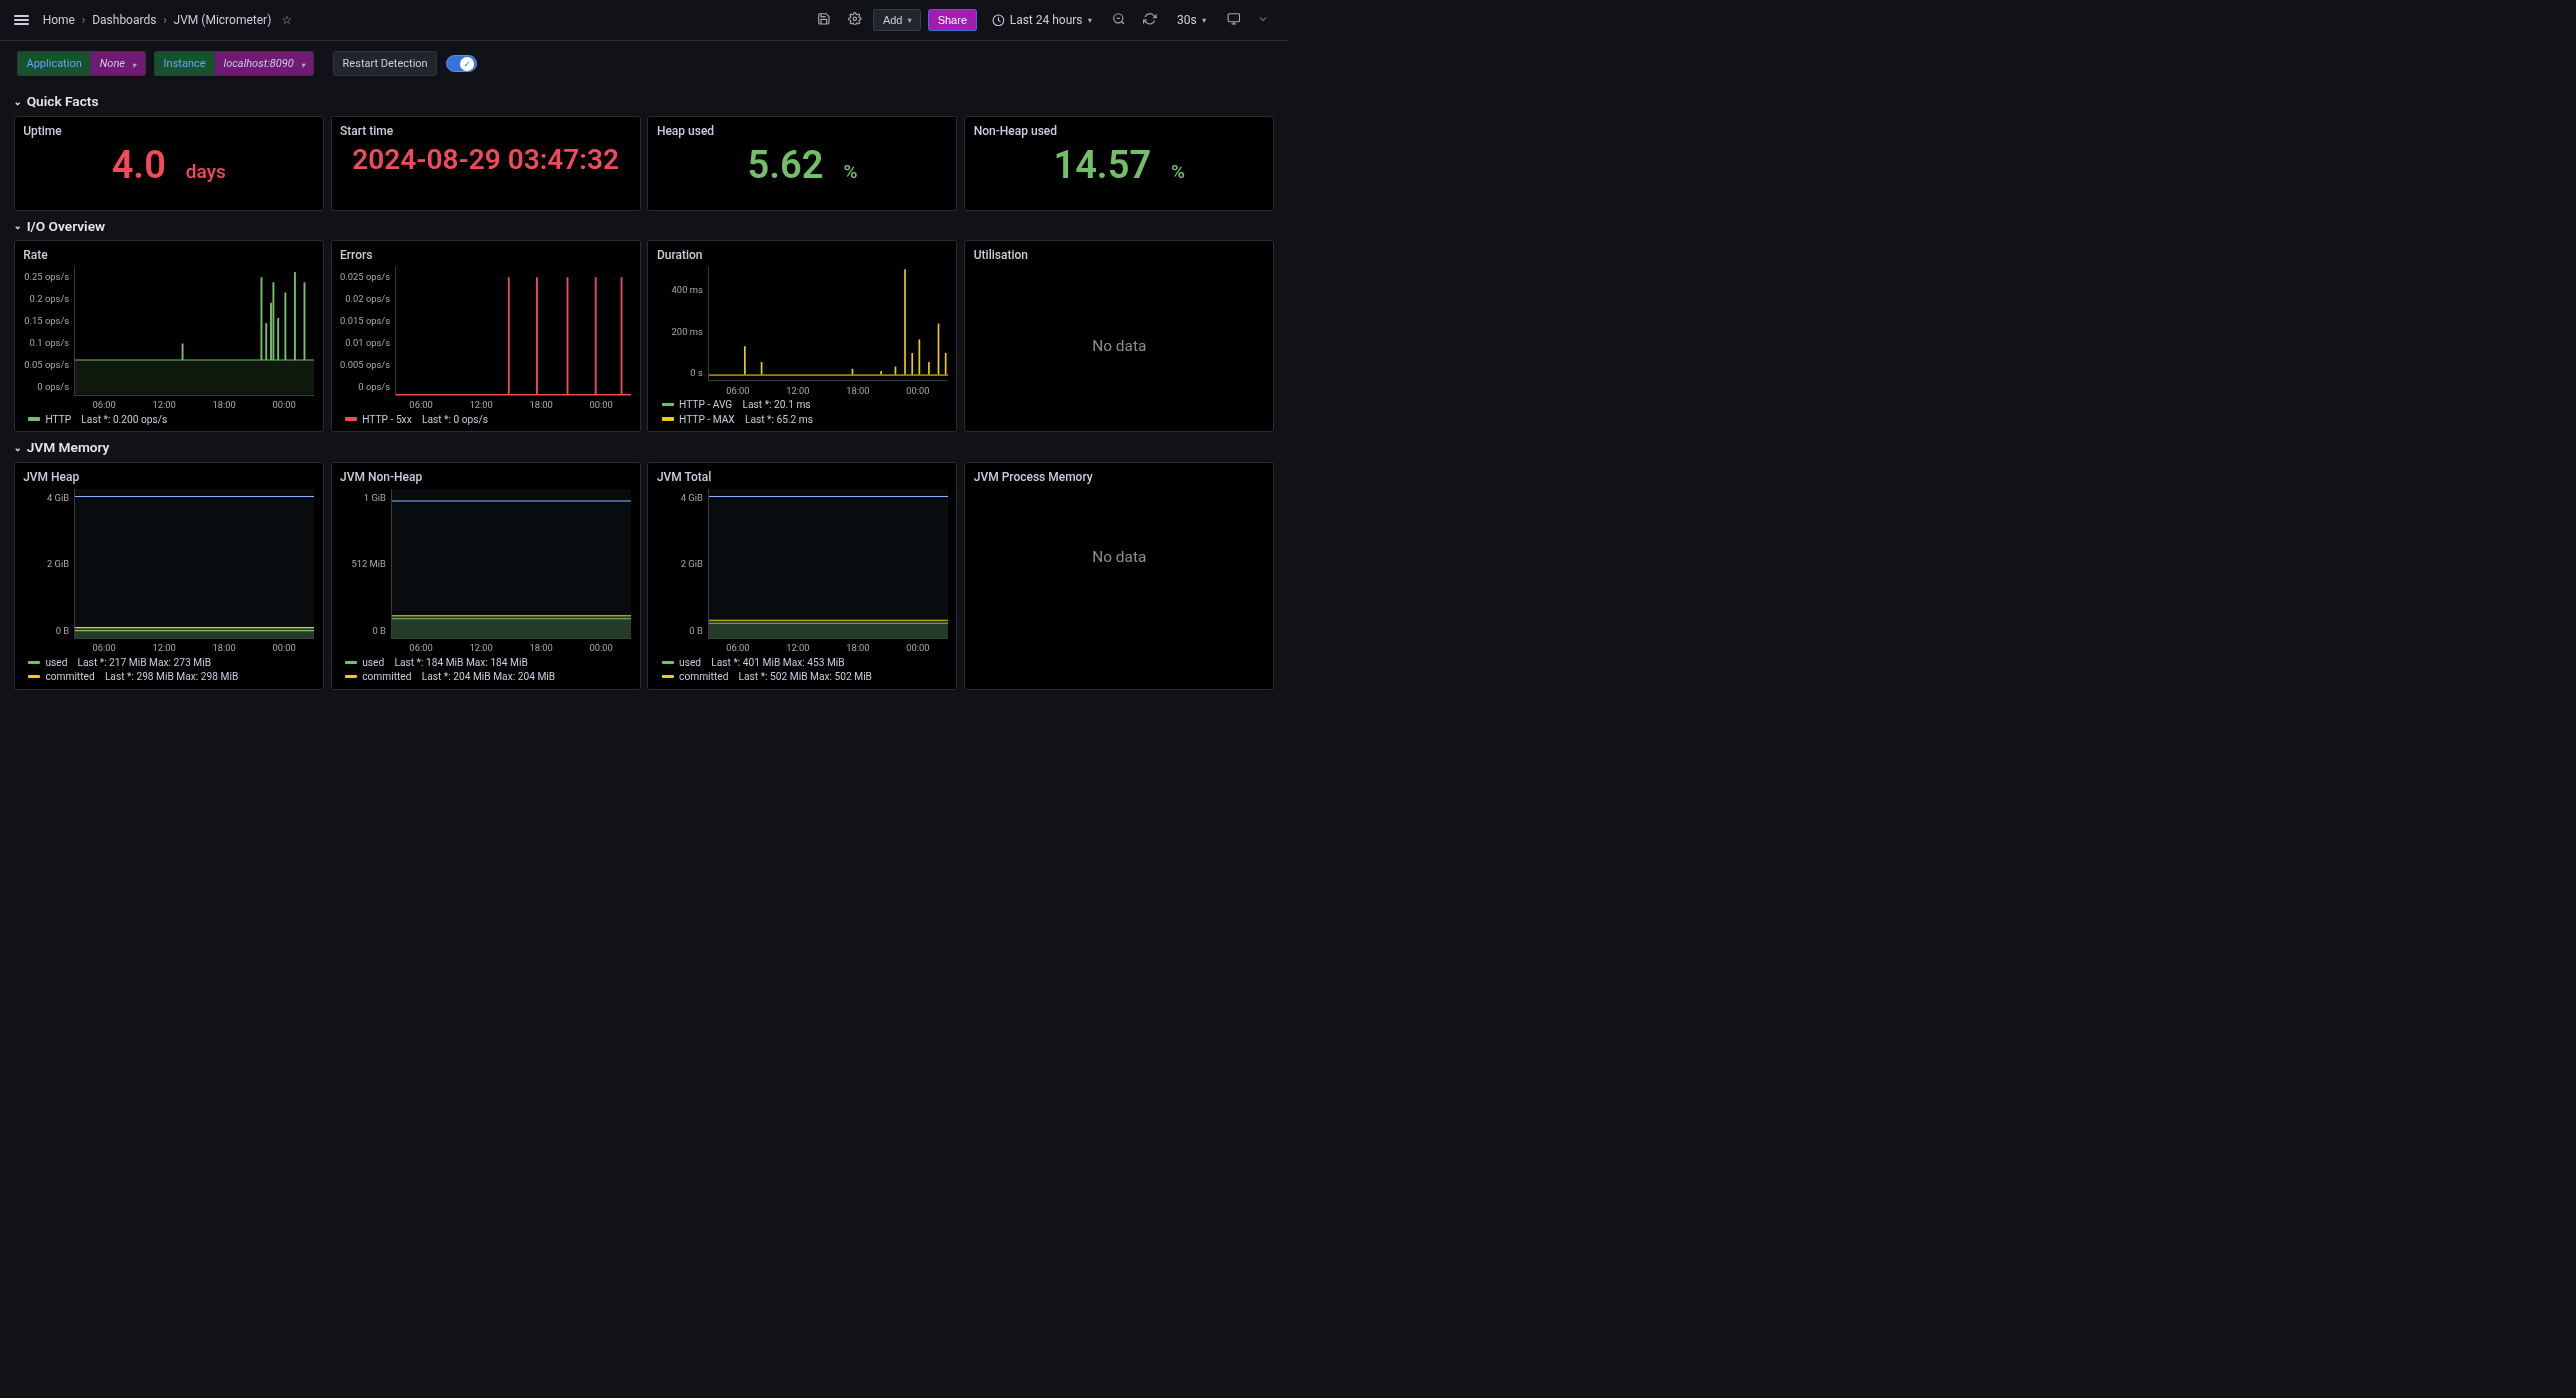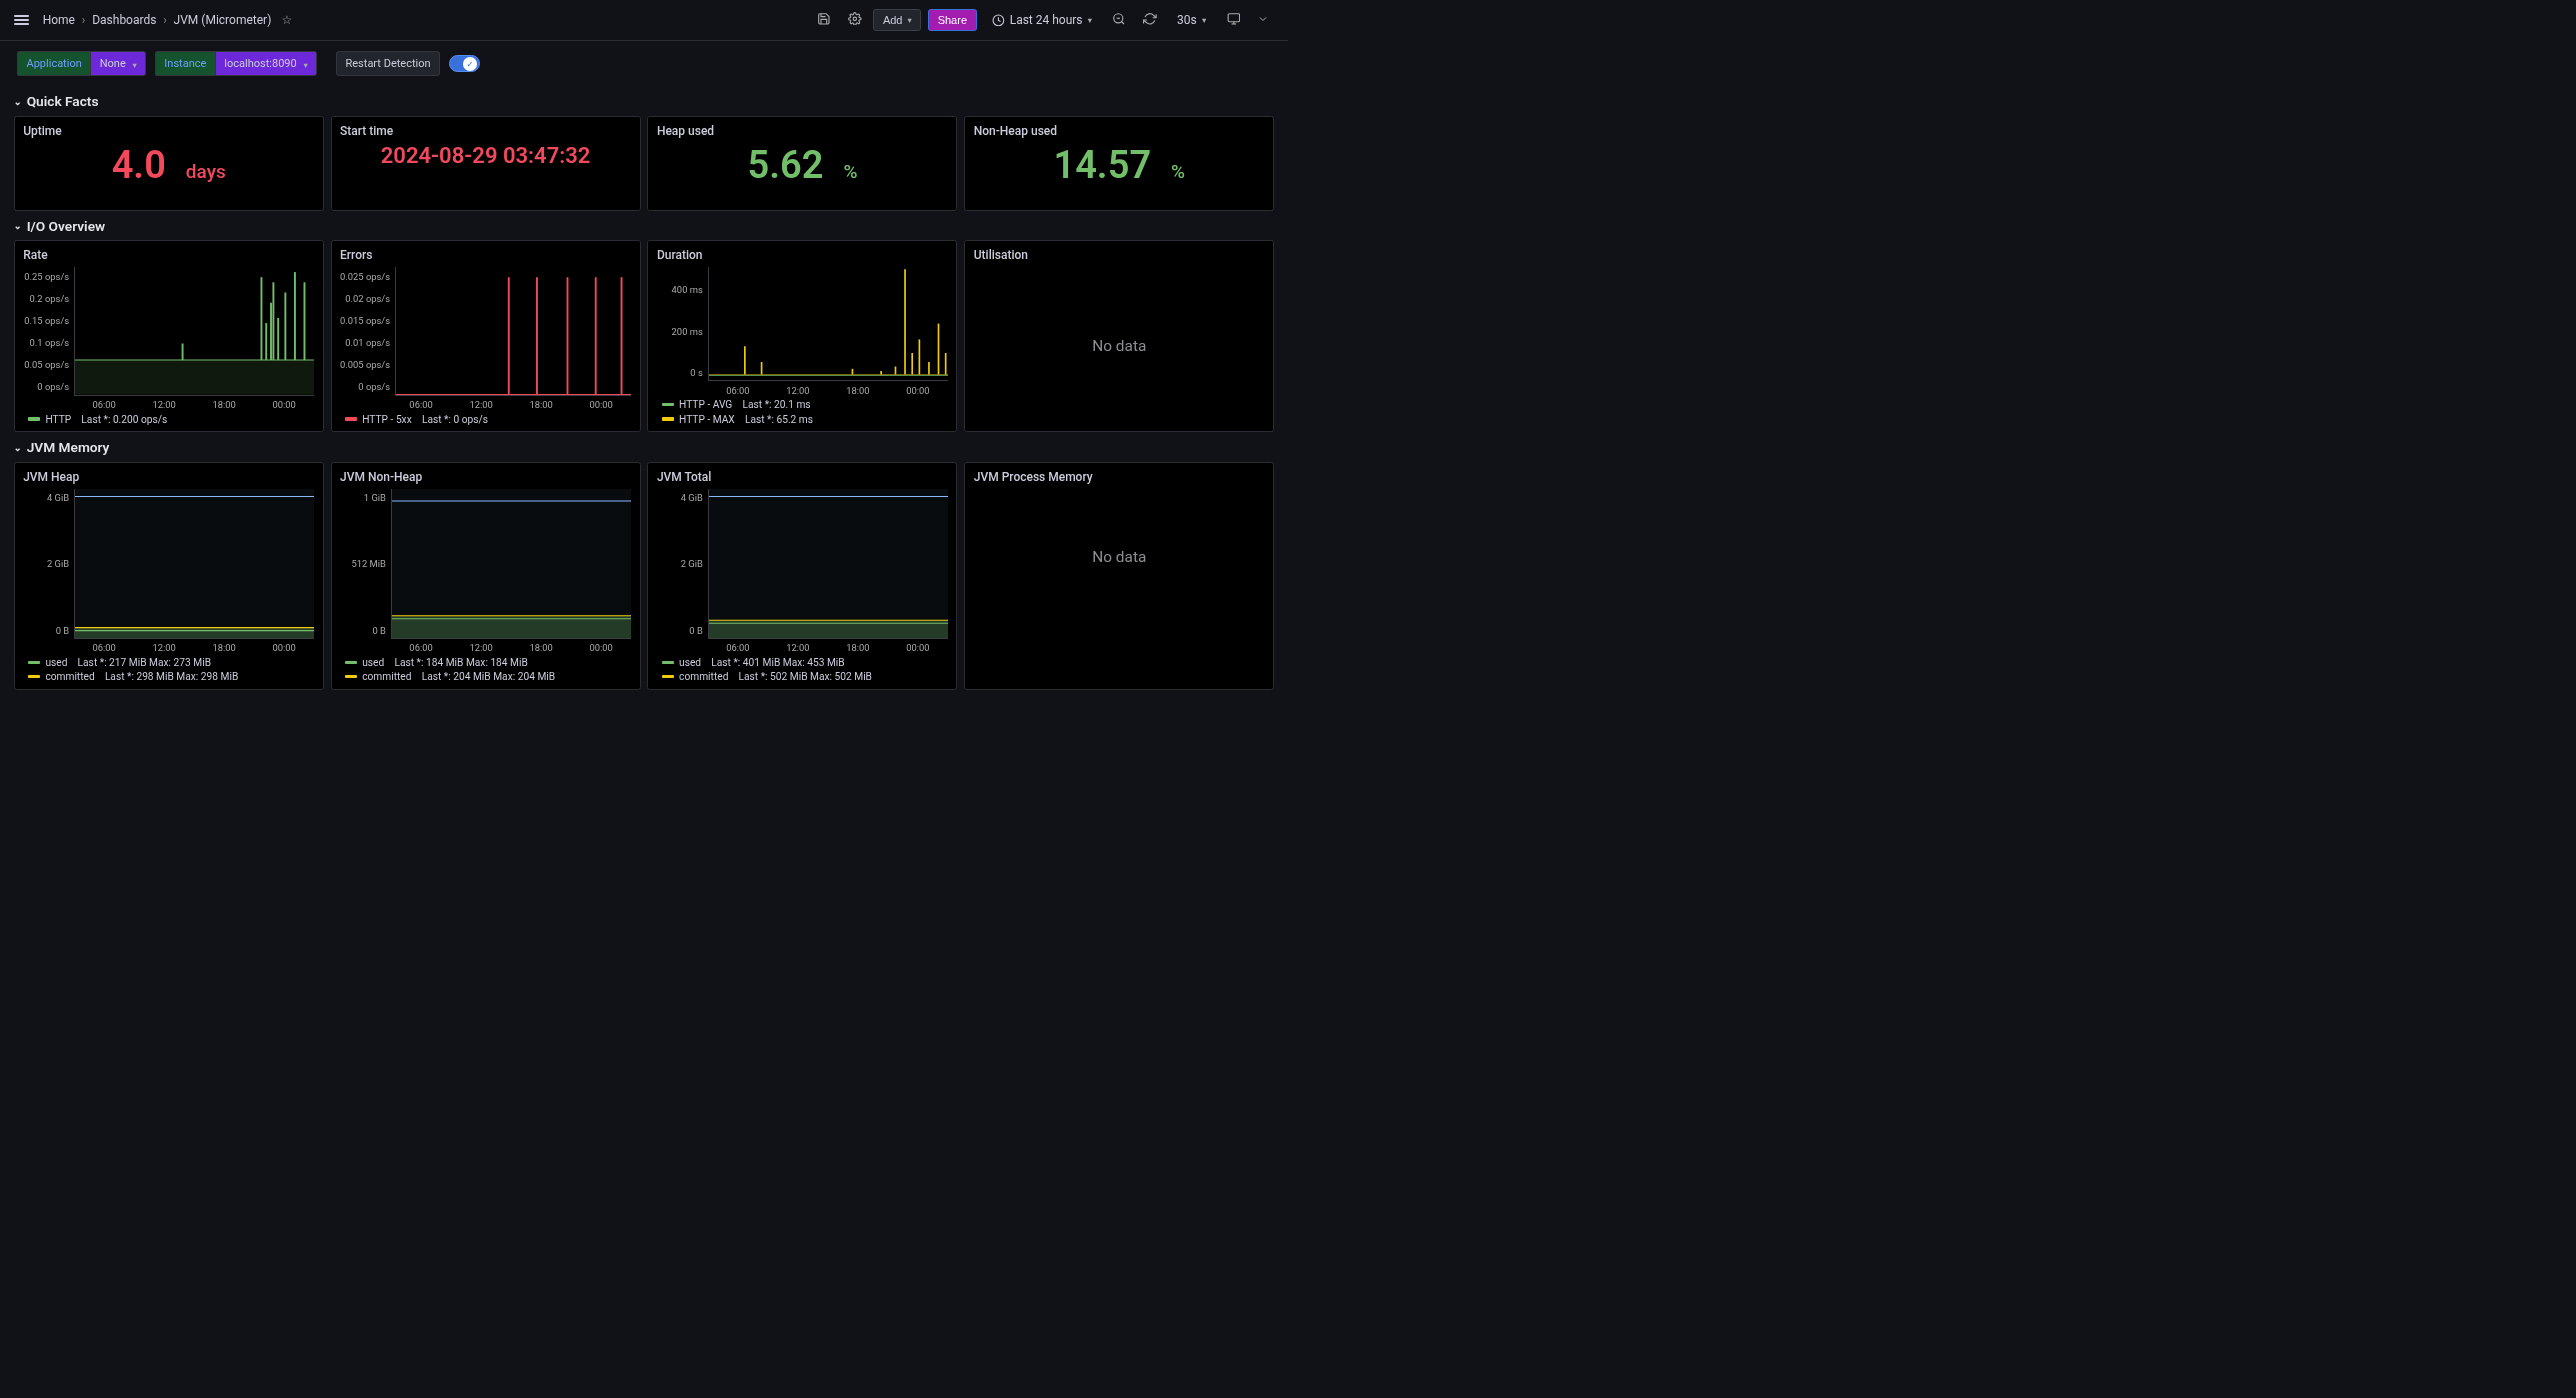--- a/index.html
+++ b/index.html
@@ -52,30 +52,31 @@
 .varlabel {
   color: #6e9fff;
   background: #14532d;
   border: 0.9px solid #34363d;
   border-right: none;
   padding: 5.1px 8.5px;
   border-radius: 2.6px 0 0 2.6px;
   font-size: 11px;
 }
 .varvalue {
-  background: #6d28d9;
+  background: #701a75;
   border: 0.9px solid #34363d;
   color: #ccccdc;
   padding: 5.1px 8.5px;
   border-radius: 0 2.6px 2.6px 0;
   font-size: 11px;
   display: inline-flex;
   align-items: flex-end;
   gap: 6.8px;
   cursor: pointer;
+  font-style: italic;
 }
 .restart-group { display: inline-flex; align-items: center; gap: 8.5px; margin-left: 10.2px; }
 .restart-label {
   background: #22252b;
   border: 0.9px solid #34363d;
   color: #ccccdc;
   padding: 5.1px 8.5px;
   border-radius: 2.6px;
   font-size: 11px;
 }
@@ -281,21 +282,21 @@
     <div class="panel">
       <div class="panel-title">Uptime</div>
       <div class="stat-body">
         <span class="stat-value red">4.0</span>
         <span class="stat-unit red">days</span>
       </div>
     </div>
     <div class="panel">
       <div class="panel-title">Start time</div>
       <div class="stat-body">
-        <span class="stat-value red" style="font-size:22px">2024-08-29 03:47:32</span>
+        <span class="stat-value red" style="font-size:28px">2024-08-29 03:47:32</span>
       </div>
     </div>
     <div class="panel">
       <div class="panel-title">Heap used</div>
       <div class="stat-body">
         <span class="stat-value green">5.62</span>
         <span class="stat-unit green">%</span>
       </div>
     </div>
     <div class="panel">

